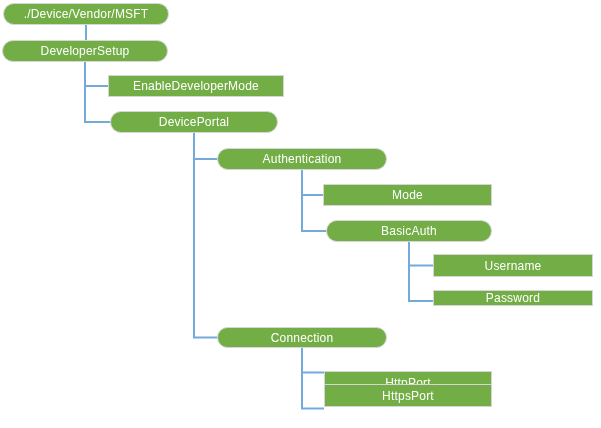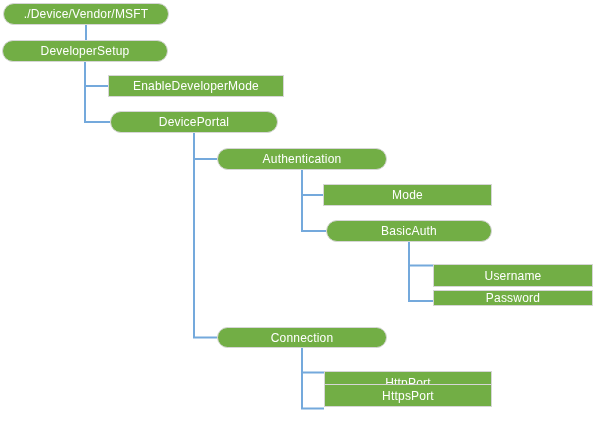--- a/index.html
+++ b/index.html
@@ -71,21 +71,21 @@
       </div>
       <div class="node pill" style="left: 217px; top: 148px; width: 170px; height: 22px;">
         <span>Authentication</span>
       </div>
       <div class="node rect" style="left: 323px; top: 184px; width: 169px; height: 22px;">
         <span>Mode</span>
       </div>
       <div class="node pill" style="left: 326px; top: 220px; width: 166px; height: 22px;">
         <span>BasicAuth</span>
       </div>
-      <div class="node rect" style="left: 433px; top: 254px; width: 160px; height: 23px; margin-top: 10px;">
+      <div class="node rect" style="left: 433px; top: 254px; width: 160px; height: 23px;">
         <span>Username</span>
       </div>
       <div class="node rect" style="left: 433px; top: 290px; width: 160px; height: 16px;">
         <span>Password</span>
       </div>
       <div class="node pill" style="left: 217px; top: 327px; width: 170px; height: 21px;">
         <span>Connection</span>
       </div>
       <div class="node rect" style="left: 324px; top: 361px; width: 168px; height: 23px; margin-top: 10px;">
         <span>HttpPort</span>

